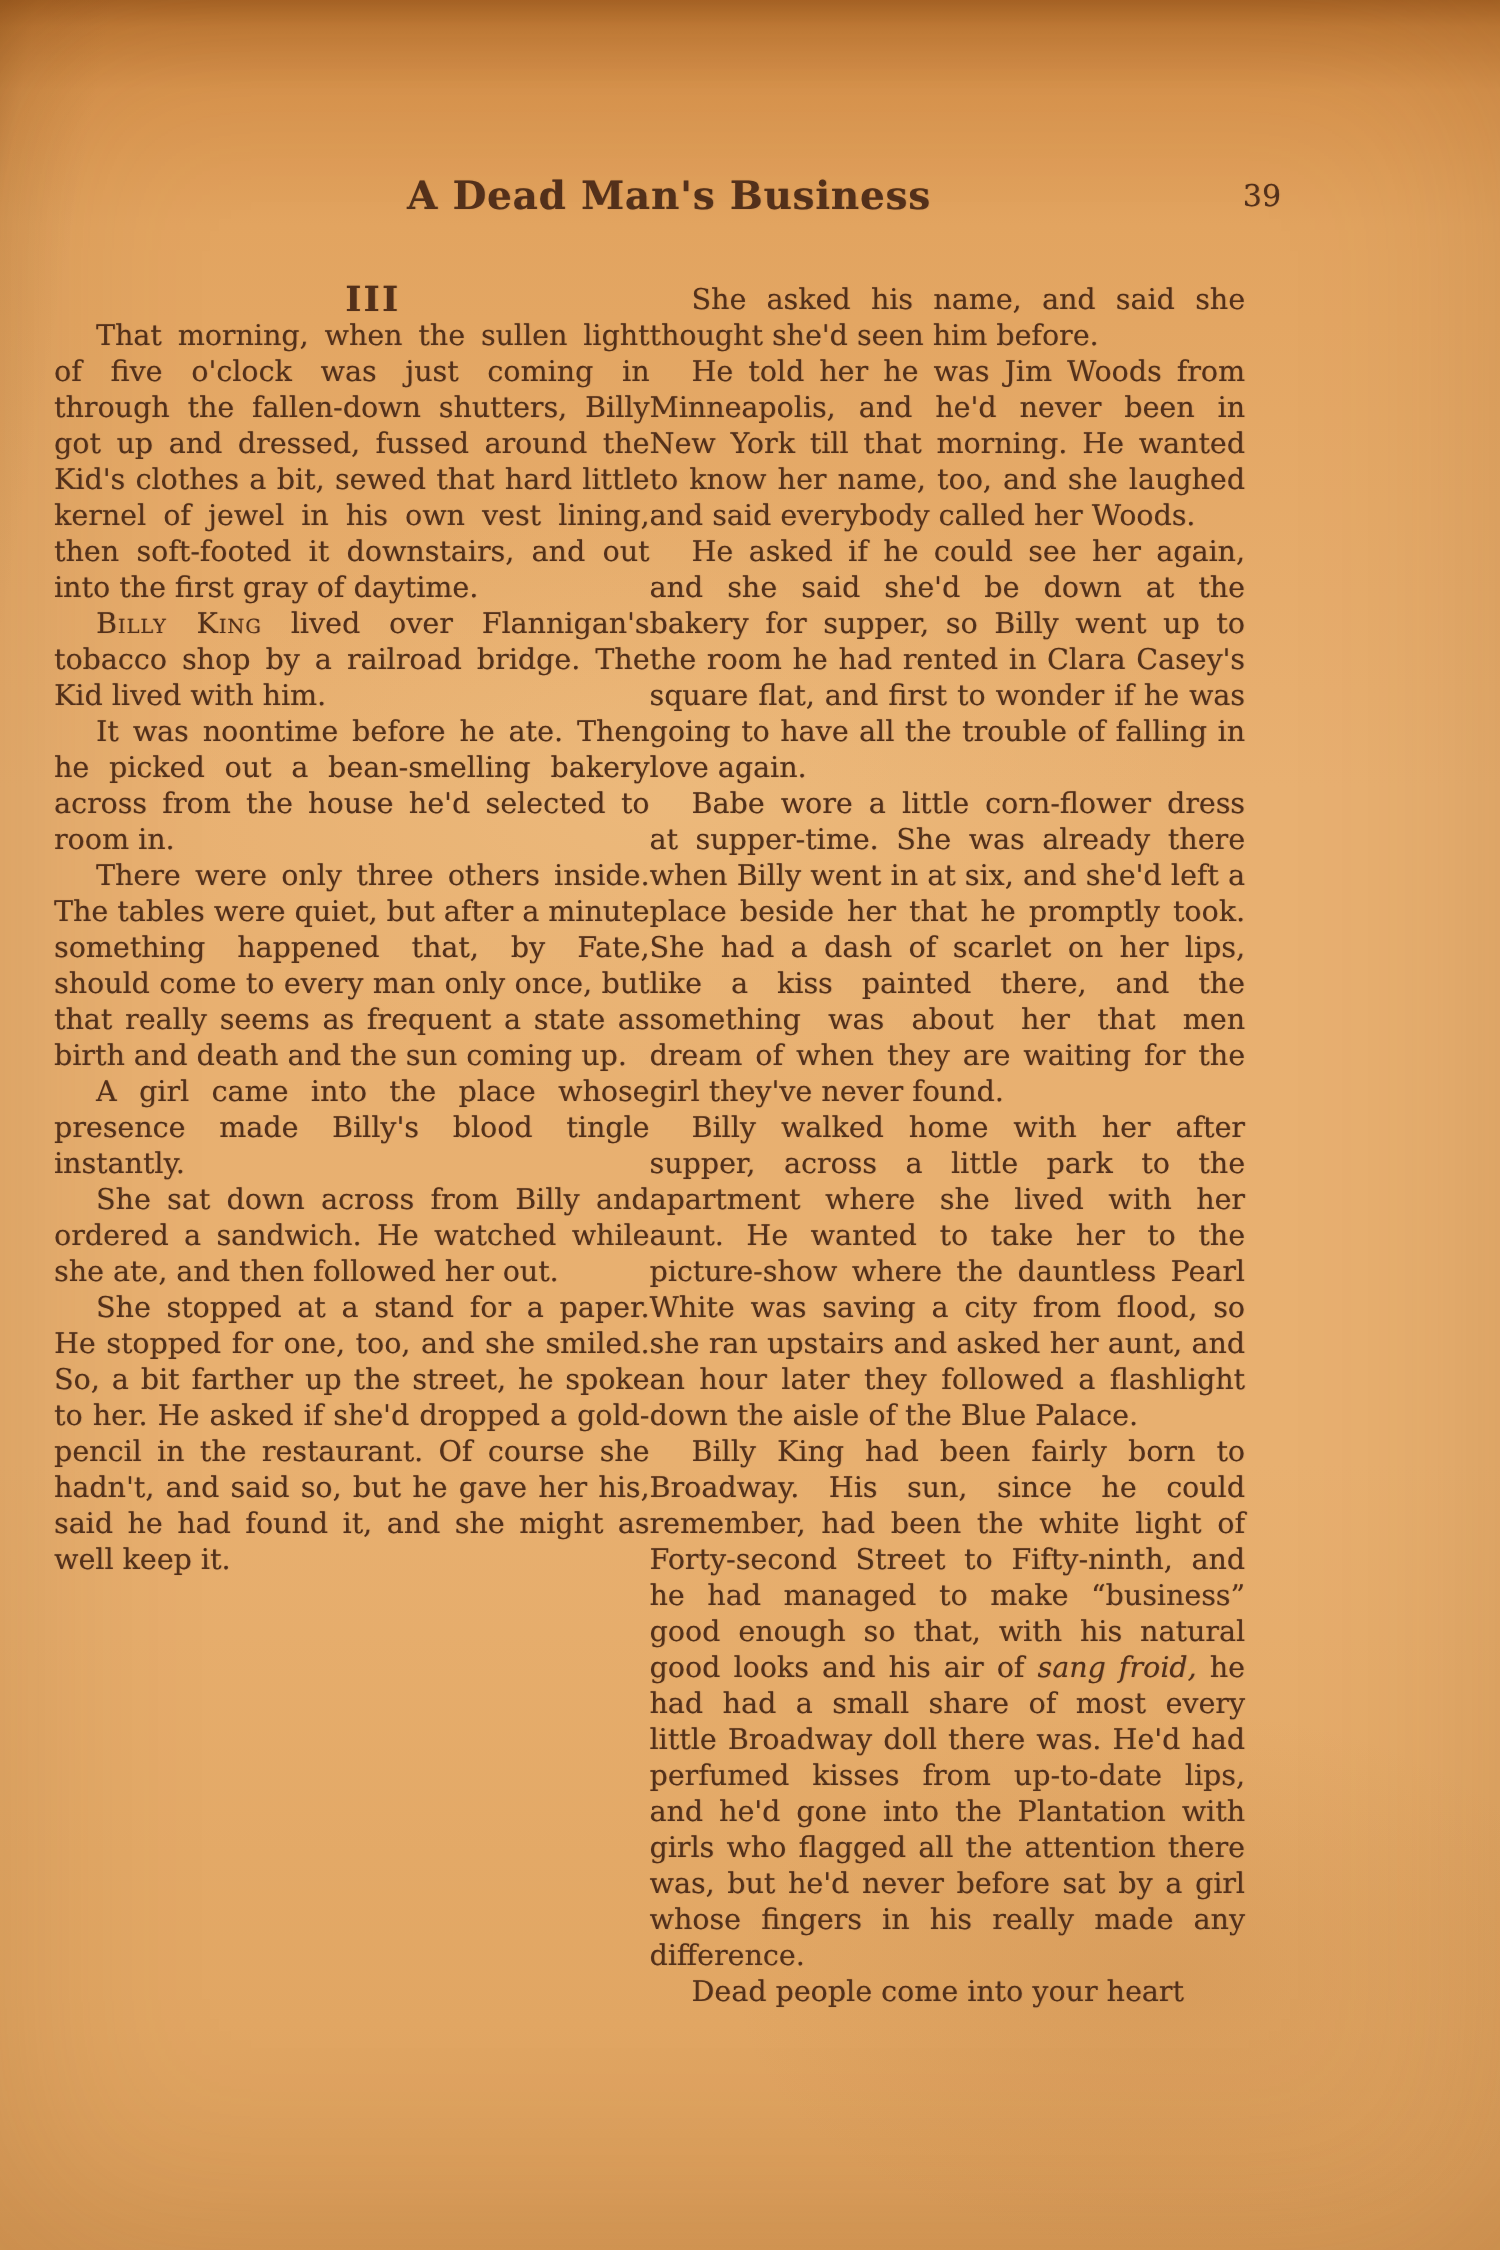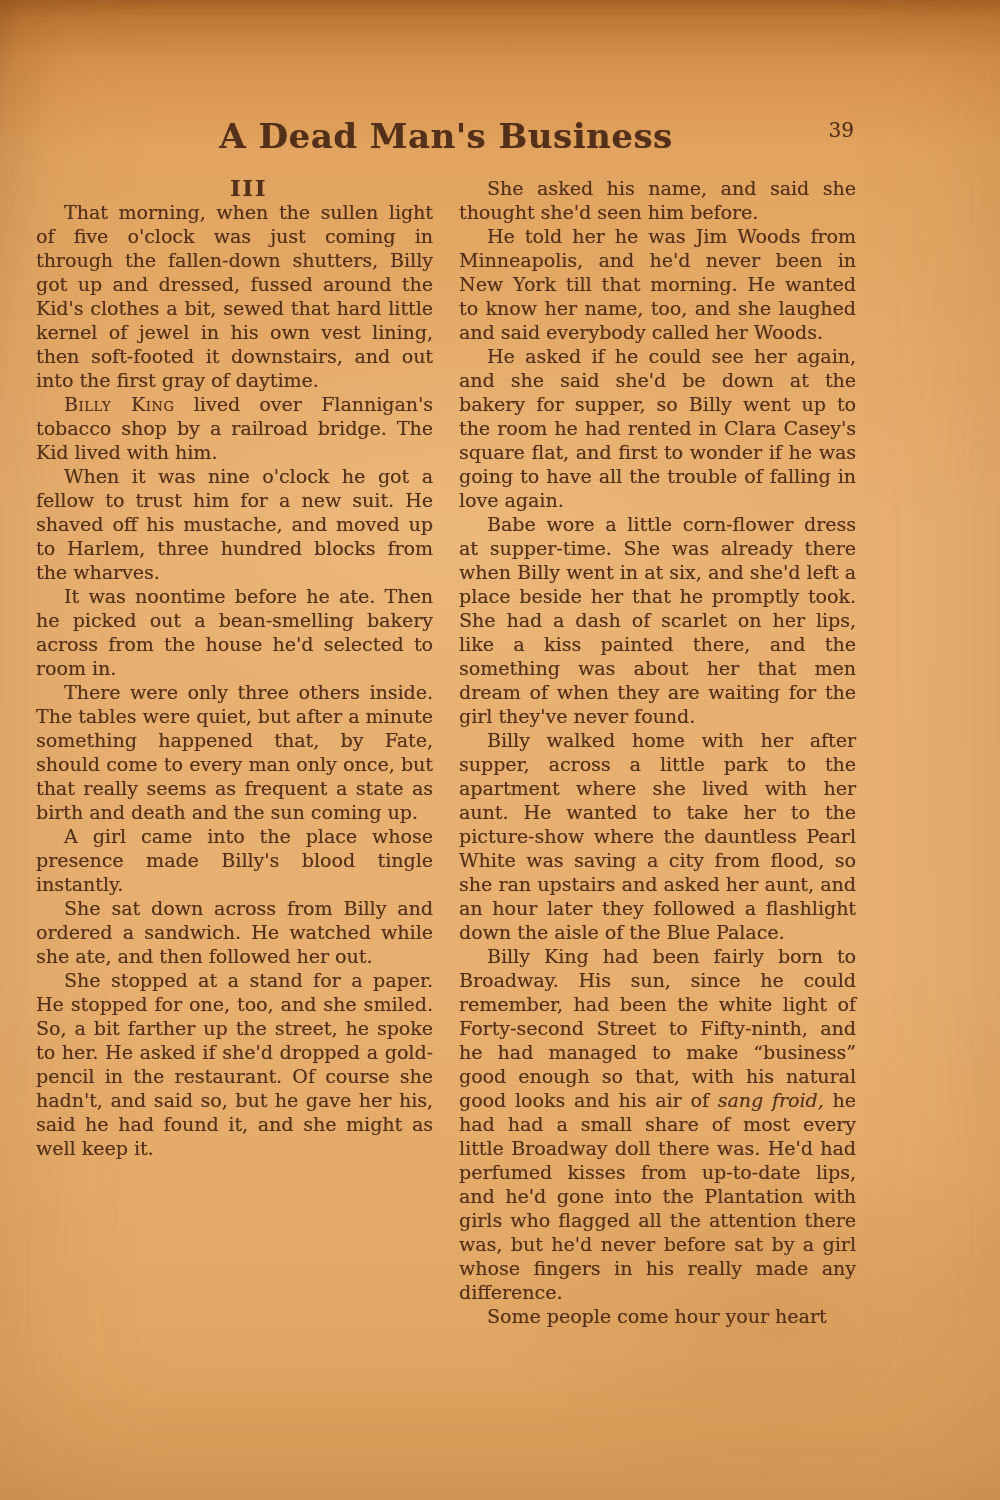--- a/index.html
+++ b/index.html
@@ -21,30 +21,30 @@
     position: absolute;
     left: 36px;
     top: 116px;
     width: 820px;
     text-shadow: 0.3px 0.3px 0.7px rgba(83,48,26,0.45);
   }
   .page-header { position: relative; height: 36px; }
   .chapter-title {
     text-align: center;
     font-weight: bold;
-    font-size: 34px;
+    font-size: 26px;
     letter-spacing: 0.5px;
   }
   .page-number {
     position: absolute;
     right: 2px;
     top: 2px;
     font-size: 20px;
   }
-  .columns { display: flex; gap: 26px; margin-top: 24px; }
+  .columns { display: flex; margin-top: 36px; }
   .col {
     width: 397px;
     font-size: 19px;
     line-height: 24px;
     text-align: justify;
   }
   .col p { margin: 0; text-indent: 28px; }
   .section-heading {
     text-align: center;
     font-weight: bold;
@@ -67,36 +67,35 @@
       <div class="chapter-title">A Dead Man's Business</div>
       <div class="page-number">39</div>
     </div>
 
     <div class="columns">
       <div class="col">
         <p class="section-heading">III</p>
         <div>
             <p><span>That morning, when the sullen light of five o'clock was just coming in through the fallen-down shutters, Billy got up and dressed, fussed around the Kid's clothes a bit, sewed that hard little kernel of jewel in his own vest lining, then soft-footed it downstairs, and out into the first gray of daytime.</span></p>
             <p><span class="smallcaps">Billy King</span><span> lived over Flannigan's tobacco shop by a railroad bridge.  The Kid lived with him.</span></p>
-            <p><span>When it was nine o'clock he got a fellow to trust him for a new suit.  He shaved off his mustache, and moved up to Harlem, three hundred blocks from the wharves.</span></p>
             <p><span>It was noontime before he ate.  Then he picked out a bean-smelling bakery across from the house he'd selected to room in.</span></p>
             <p><span>There were only three others inside.  The tables were quiet, but after a minute something happened that, by Fate, should come to every man only once, but that really seems as frequent a state as birth and death and the sun coming up.</span></p>
             <p><span>A girl came into the place whose presence made Billy's blood tingle instantly.</span></p>
             <p><span>She sat down across from Billy and ordered a sandwich.  He watched while she ate, and then followed her out.</span></p>
             <p><span>She stopped at a stand for a paper.  He stopped for one, too, and she smiled.  So, a bit farther up the street, he spoke to her.  He asked if she'd dropped a gold-pencil in the restaurant.  Of course she hadn't, and said so, but he gave her his, said he had found it, and she might as well keep it.</span></p>
           </div>
       </div>
 
       <div class="col">
         <div>
             <p><span>She asked his name, and said she thought she'd seen him before.</span></p>
             <p><span>He told her he was Jim Woods from Minneapolis, and he'd never been in New York till that morning.  He wanted to know her name, too, and she laughed and said everybody called her Woods.</span></p>
             <p><span>He asked if he could see her again, and she said she'd be down at the bakery for supper, so Billy went up to the room he had rented in Clara Casey's square flat, and first to wonder if he was going to have all the trouble of falling in love again.</span></p>
             <p><span>Babe wore a little corn-flower dress at supper-time.  She was already there when Billy went in at six, and she'd left a place beside her that he promptly took.  She had a dash of scarlet on her lips, like a kiss painted there, and the something was about her that men dream of when they are waiting for the girl they've never found.</span></p>
             <p><span>Billy walked home with her after supper, across a little park to the apartment where she lived with her aunt.  He wanted to take her to the picture-show where the dauntless Pearl White was saving a city from flood, so she ran upstairs and asked her aunt, and an hour later they followed a flashlight down the aisle of the Blue Palace.</span></p>
             <p><span>Billy King had been fairly born to Broadway.  His sun, since he could remember, had been the white light of Forty-second Street to Fifty-ninth, and he had managed to make “business” good enough so that, with his natural good looks and his air of </span><span class="italic">sang froid,</span><span> he had had a small share of most every little Broadway doll there was.  He'd had perfumed kisses from up-to-date lips, and he'd gone into the Plantation with girls who flagged all the attention there was, but he'd never before sat by a girl whose fingers in his really made any difference.</span></p>
-            <p><span>Some people come hour your heart</span></p>
+            <p><span>Dead people come into your heart</span></p>
           </div>
       </div>
     </div>
 
   </div>
 </div>
 
 </body></html>

